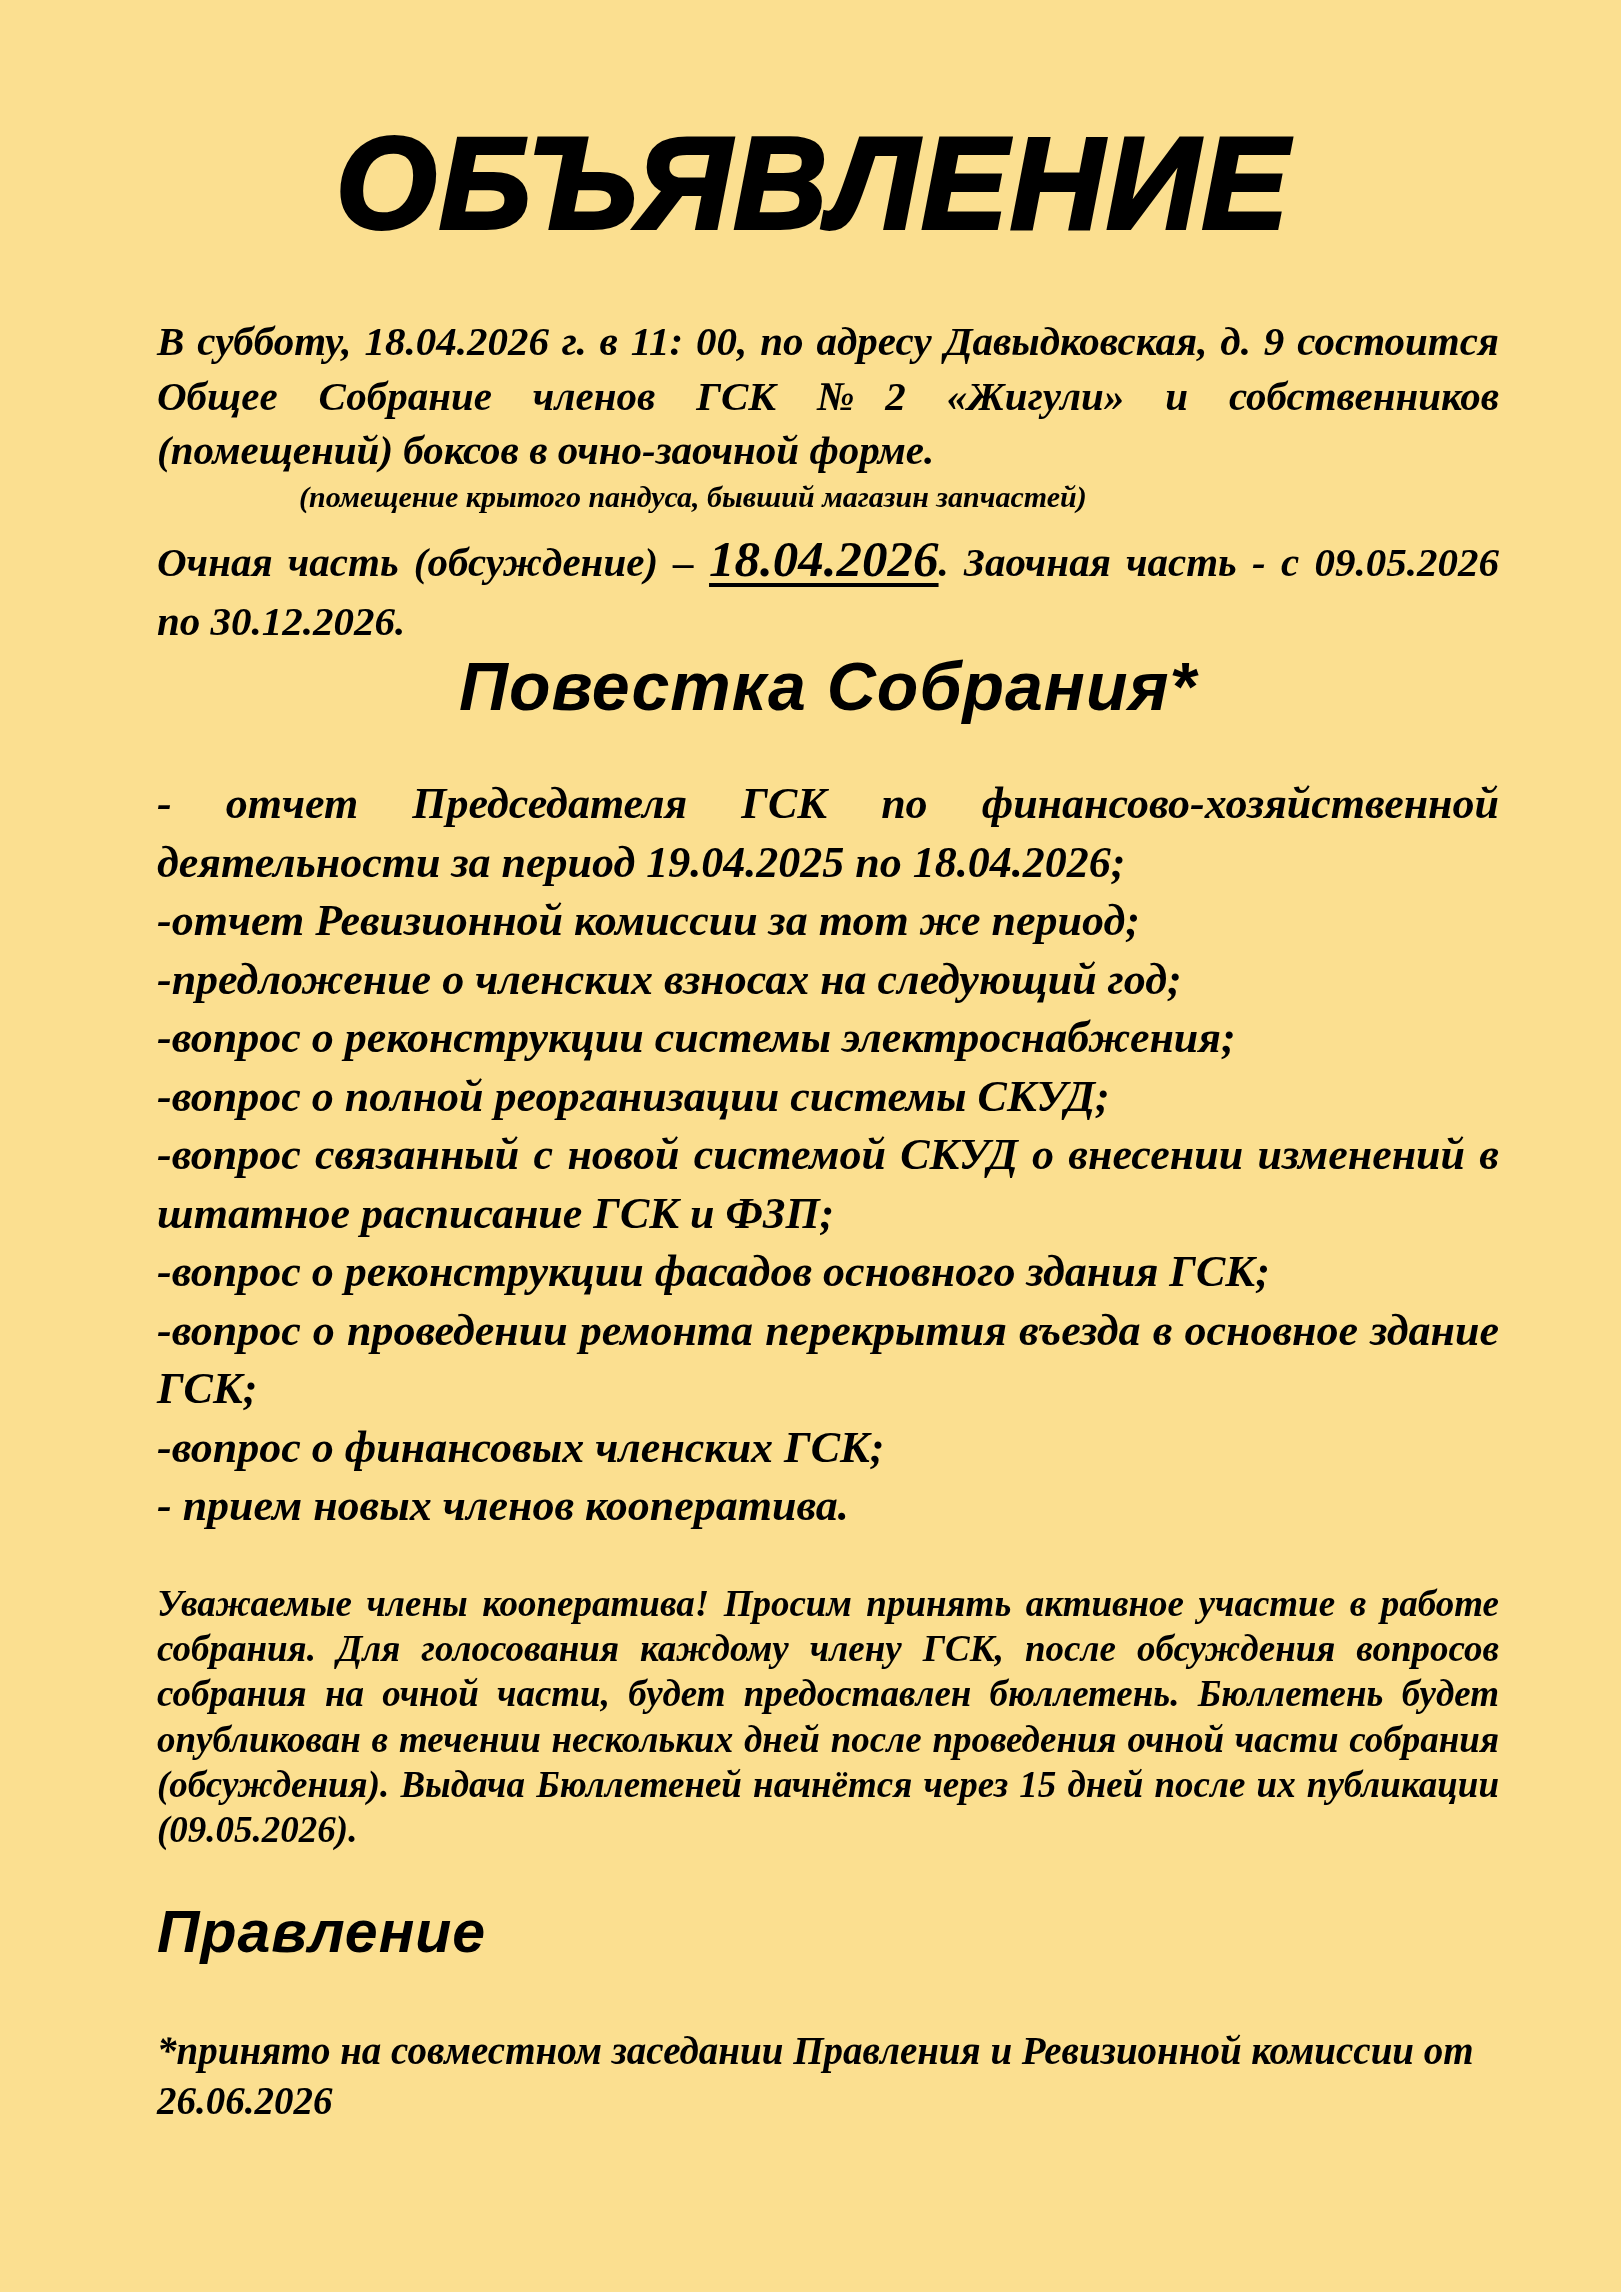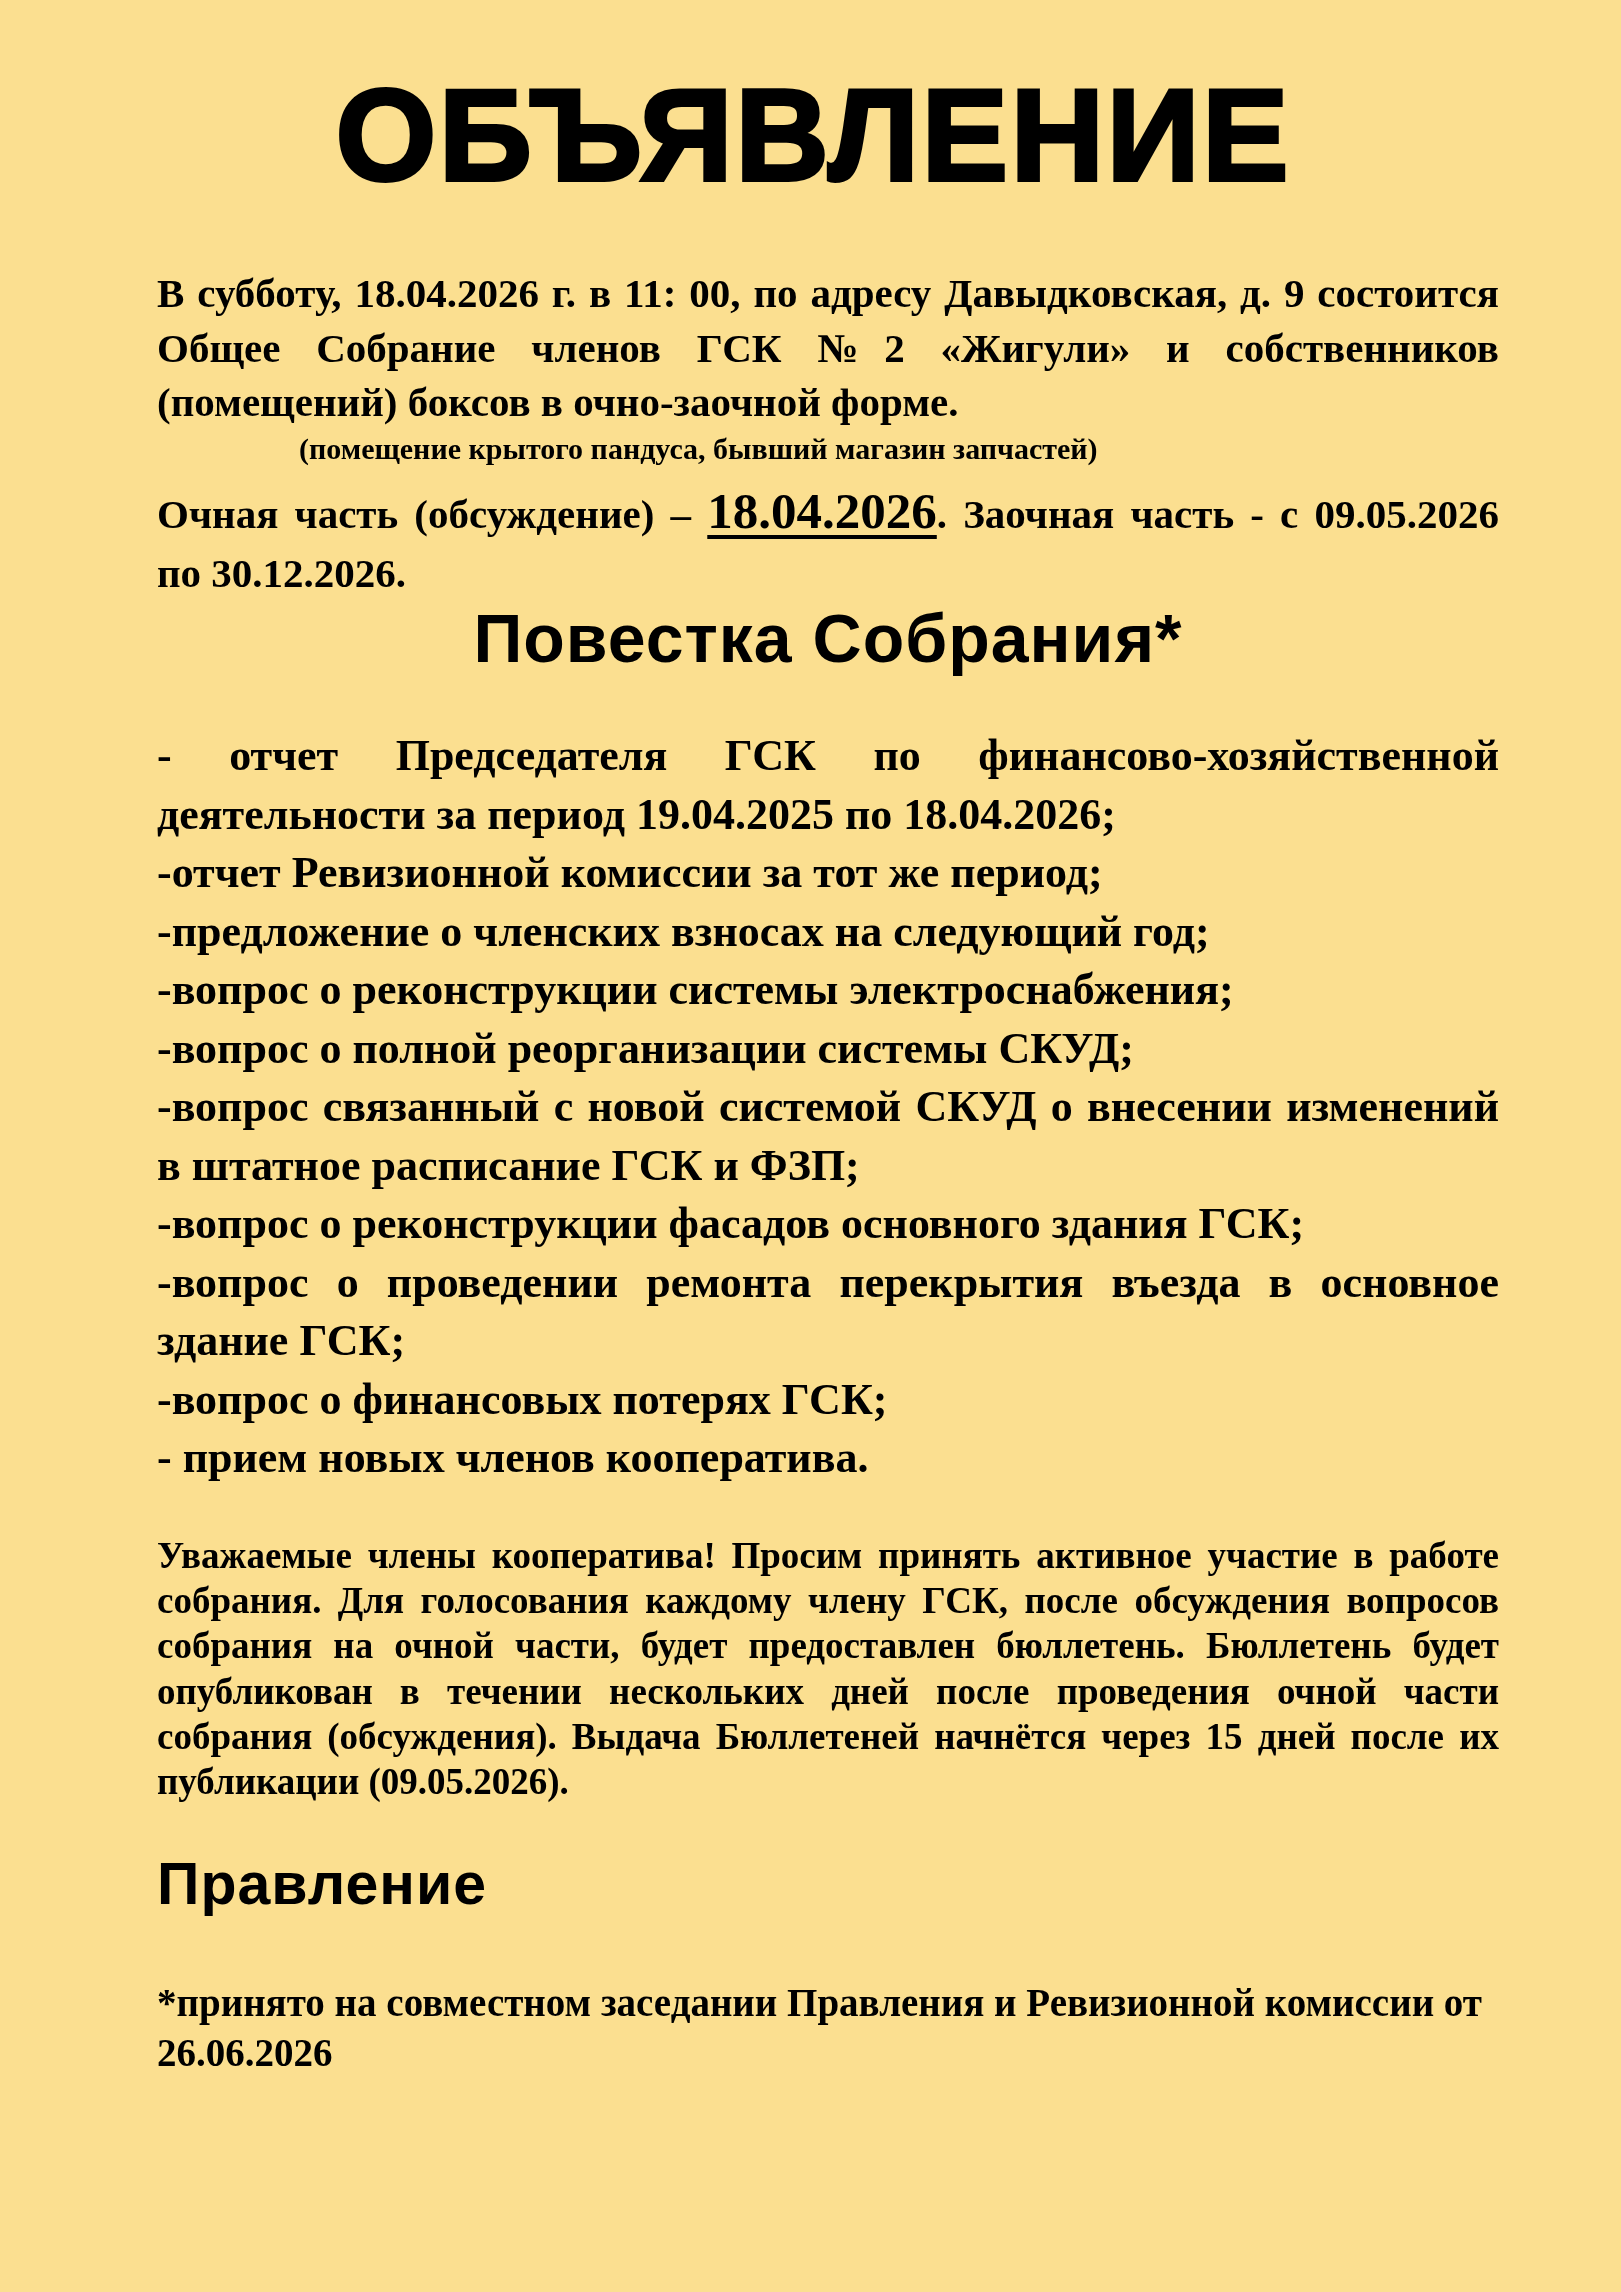--- a/index.html
+++ b/index.html
@@ -8,21 +8,22 @@
     height: 2293px;
     background: #FBDF90;
     color: #000000;
     font-family: "Liberation Serif", "DejaVu Serif", serif;
     overflow: hidden;
   }
   .page {
     box-sizing: border-box;
     width: 1621px;
     height: 2293px;
-    padding: 68px 122px 39px 157px;
+    padding: 116px 122px 39px 157px;
+    font-style: italic;
   }
   .title {
     font-family: "Liberation Sans", "DejaVu Sans", sans-serif;
     font-weight: 900;
     font-size: 129px;
     line-height: 1.05;
     letter-spacing: 2.9px;
     text-align: center;
     -webkit-text-stroke: 3.9px #000;
     margin: 0 0 0 -29px; 
@@ -115,21 +116,21 @@
 
   <div class="agenda-list">
     <p class="agenda-item">- отчет Председателя ГСК по финансово-хозяйственной деятельности за период 19.04.2025 по 18.04.2026;</p>
     <p class="agenda-item">-отчет Ревизионной комиссии за тот же период;</p>
     <p class="agenda-item">-предложение о членских взносах на следующий год;</p>
     <p class="agenda-item">-вопрос о реконструкции системы электроснабжения;</p>
     <p class="agenda-item">-вопрос о полной реорганизации системы СКУД;</p>
     <p class="agenda-item">-вопрос связанный с новой системой СКУД о внесении изменений в штатное расписание ГСК и ФЗП;</p>
     <p class="agenda-item">-вопрос о реконструкции фасадов основного здания ГСК;</p>
     <p class="agenda-item">-вопрос о проведении ремонта перекрытия въезда в основное здание ГСК;</p>
-    <p class="agenda-item">-вопрос о финансовых потерях ГСК;</p>
+    <p class="agenda-item">-вопрос о финансовых членских ГСК;</p>
     <p class="agenda-item">- прием новых членов кооператива.</p>
   </div>
 
   <div class="outro-paragraph">Уважаемые члены кооператива! Просим принять активное участие в работе собрания. Для голосования каждому члену ГСК, после обсуждения вопросов собрания на очной части, будет предоставлен бюллетень. Бюллетень будет опубликован в течении нескольких дней после проведения очной части собрания (обсуждения). Выдача Бюллетеней начнётся через 15 дней после их публикации (09.05.2026).</div>
 
   <div class="signature">Правление</div>
 
   <div class="footnote">*принято на совместном заседании Правления и Ревизионной комиссии от 26.06.2026</div>
 
 </div>

